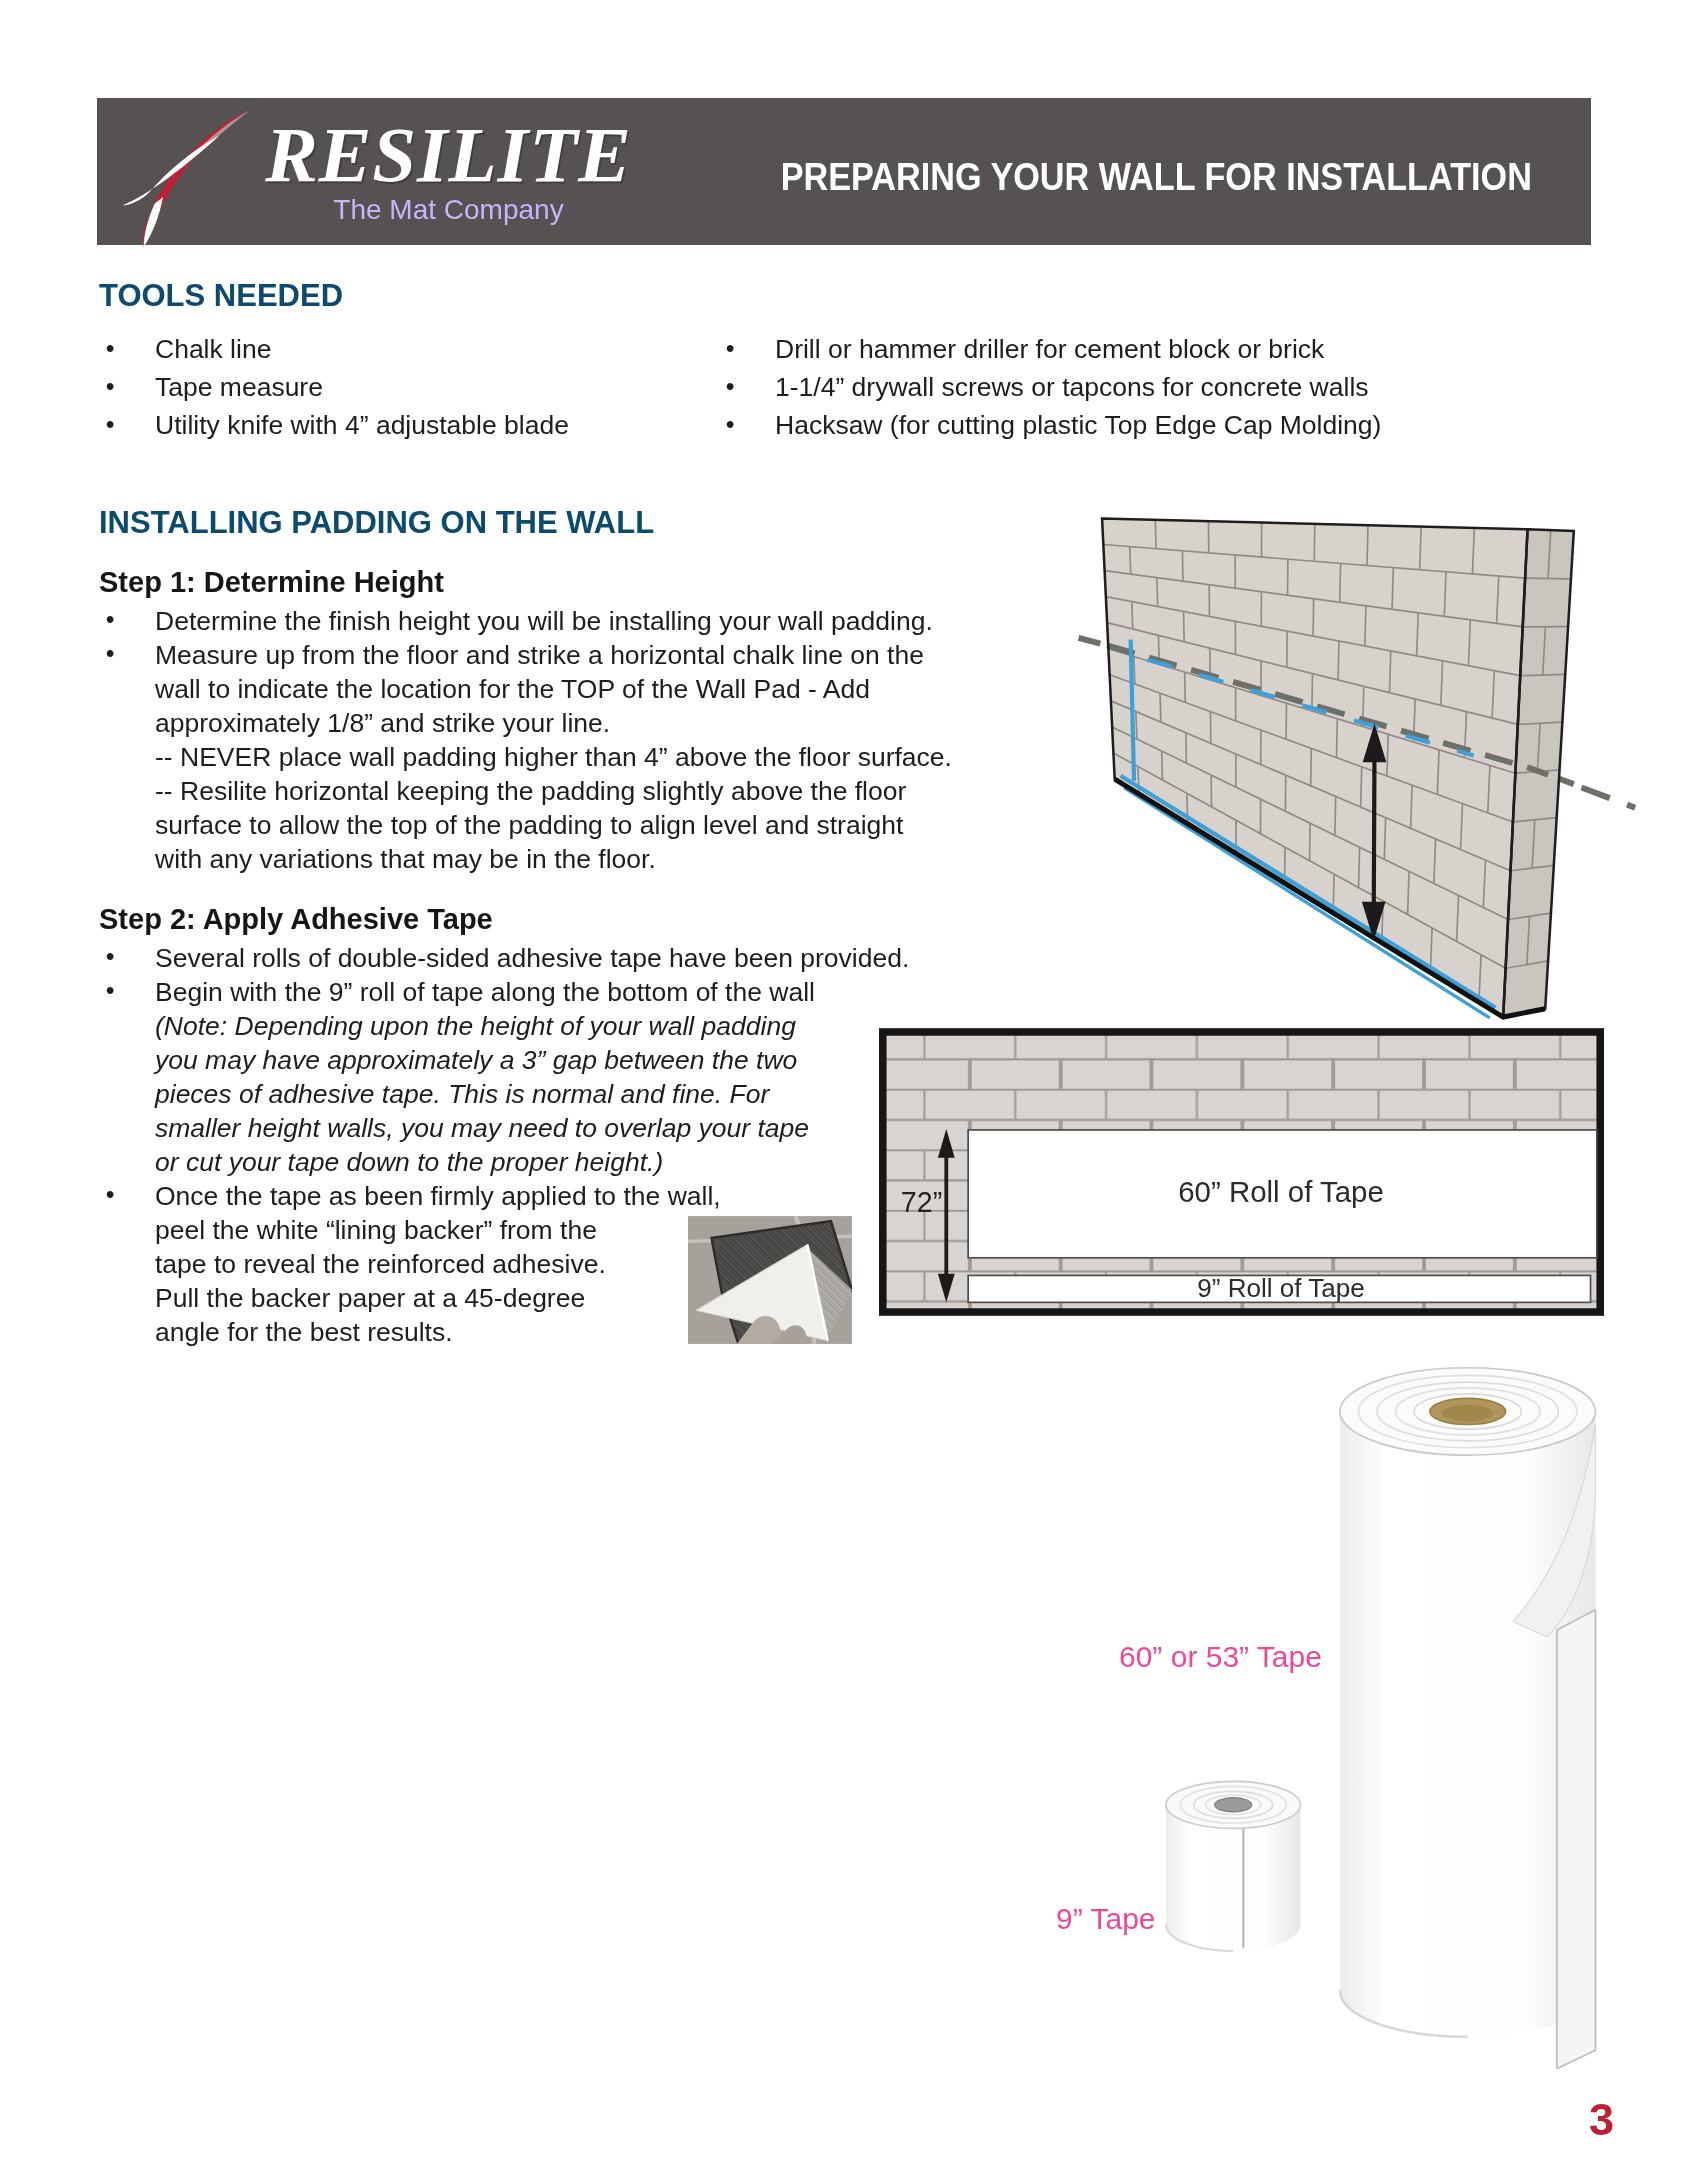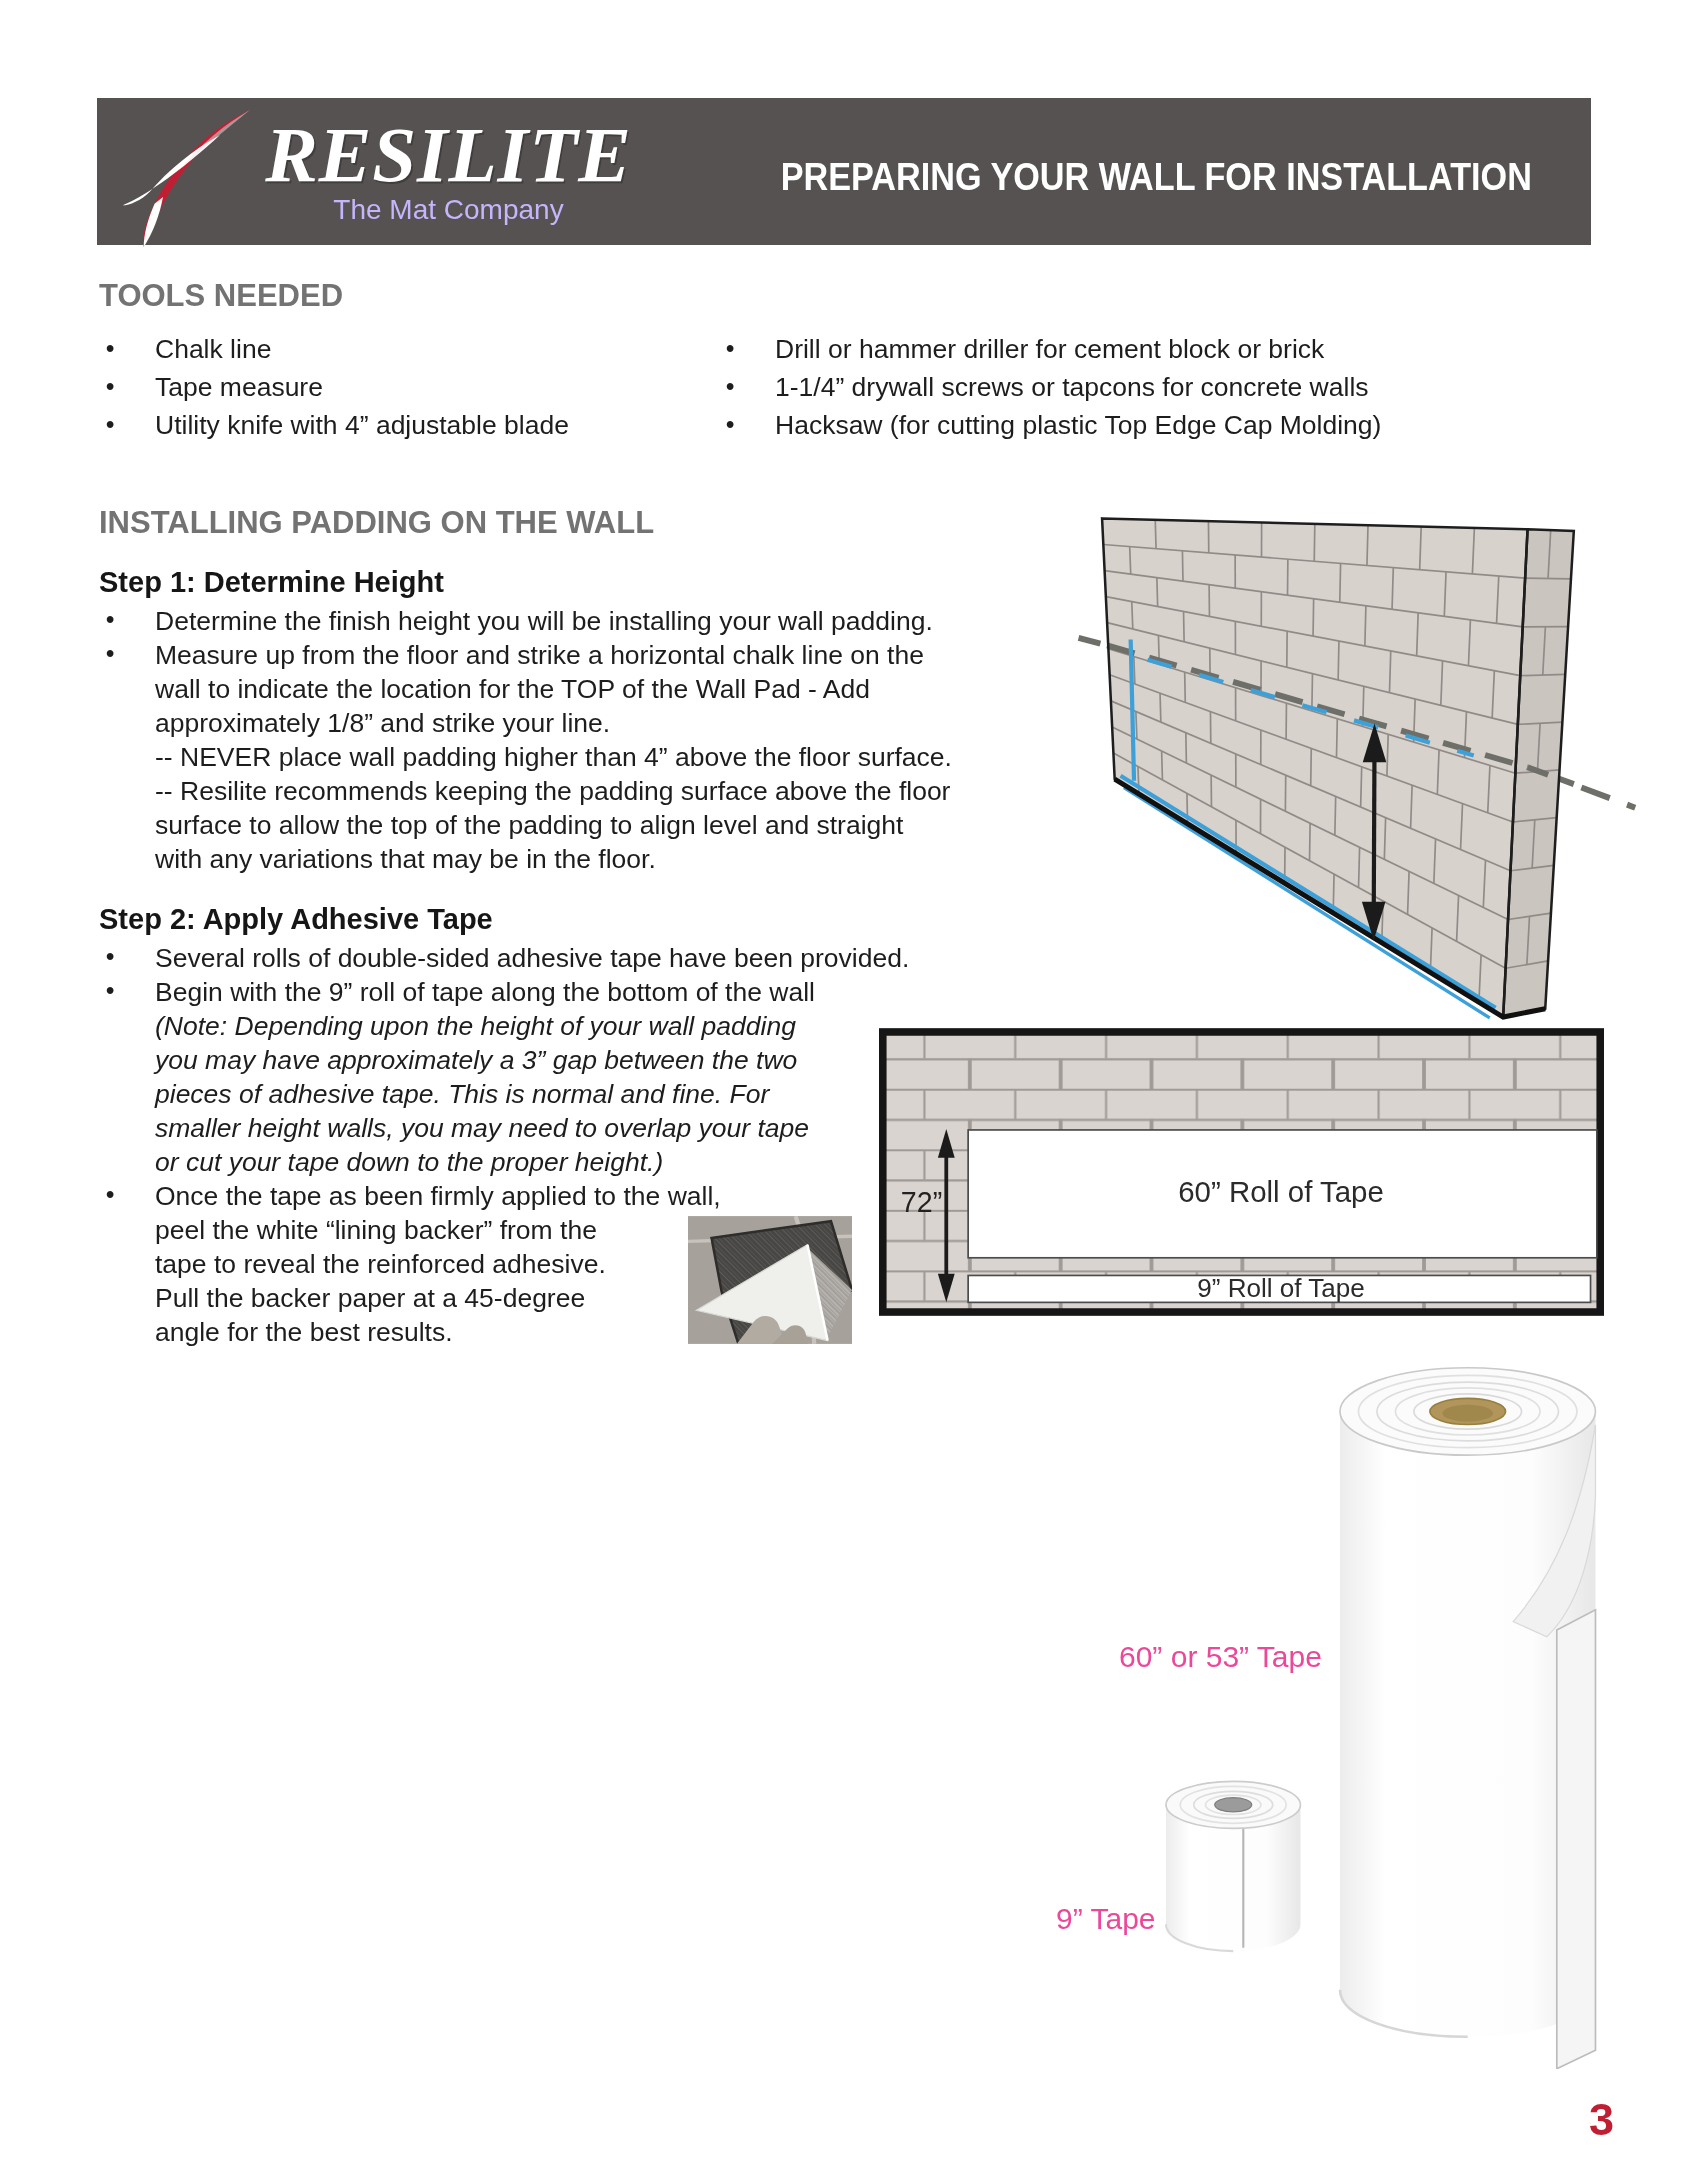--- a/index.html
+++ b/index.html
@@ -10,21 +10,21 @@
   .logo-swoosh{position:absolute;left:18.5px;top:8.4px;width:151px;height:145px;}
   .logo-block{position:absolute;left:116px;top:15px;width:471px;display:flex;flex-direction:column;align-items:center;}
   .logo-wordmark{font-family:"Liberation Serif", serif;font-style:italic;font-weight:bold;
                  font-size:79px;line-height:84px;color:#ffffff;letter-spacing:0.8px;white-space:nowrap;
                  text-shadow:1.7px 1.7px 0 rgba(0,0,0,0.25);}
   .logo-tagline{font-size:28px;line-height:30px;color:#c4b5fd;font-weight:400;margin-top:-1.7px;}
   .header-title-wrap{position:absolute;left:639px;right:13.5px;top:0;height:101px;display:flex;align-items:flex-end;justify-content:center;}
   .header-title{font-size:38px;font-weight:bold;color:#ffffff;white-space:nowrap;
                 display:inline-block;transform:scaleX(0.9);transform-origin:center;letter-spacing:0px;}
   
-  .sec-heading{position:absolute;left:99px;font-size:31px;font-weight:bold;color:#737373;letter-spacing:0;}
+  .sec-heading{position:absolute;left:99px;font-size:31px;font-weight:bold;color:#0c4a6e;letter-spacing:0;}
   .tools-lists{position:absolute;left:99px;top:330px;width:1480px;}
   .tool-list{position:absolute;top:0;margin:0;padding:0;list-style:none;}
   .tool-list.left{left:0;width:589px;}
   .tool-list.right{left:620px;width:858px;}
   .tool{position:relative;padding-left:56px;font-size:26.5px;line-height:38px;}
   .tool .dot{position:absolute;left:6.7px;top:-0.8px;}
   .tool .dot::before{content:"\2022";font-size:25px;}
   .step-block{position:absolute;left:99px;width:976px;}
   .step-heading{font-size:29px;font-weight:bold;line-height:34px;margin:0 0 5px 0;color:#161616;}
   .line{position:relative;padding-left:56px;font-size:26.5px;line-height:34px;white-space:nowrap;}
@@ -83,21 +83,21 @@
 
   <div class="step-block" style="top:565px;">
     <h3 class="step-heading">Step 1: Determine Height</h3>
     <div>
 
     <div class="line t-bullet"><span class="dot"></span><span class="slot">Determine the finish height you will be installing your wall padding.</span></div>
         <div class="line t-bullet"><span class="dot"></span><span class="slot">Measure up from the floor and strike a horizontal chalk line on the</span></div>
         <div class="line t-cont"><span class="slot">wall to indicate the location for the TOP of the Wall Pad - Add</span></div>
         <div class="line t-cont"><span class="slot">approximately 1/8” and strike your line.</span></div>
         <div class="line t-cont"><span class="slot">-- NEVER place wall padding higher than 4” above the floor surface.</span></div>
-        <div class="line t-cont"><span class="slot">-- Resilite recommends keeping the padding surface above the floor</span></div>
+        <div class="line t-cont"><span class="slot">-- Resilite horizontal keeping the padding slightly above the floor</span></div>
         <div class="line t-cont"><span class="slot">surface to allow the top of the padding to align level and straight</span></div>
         <div class="line t-cont"><span class="slot">with any variations that may be in the floor.</span></div>
       </div>
   </div>
 
   <div class="step-block" style="top:902px;">
     <h3 class="step-heading">Step 2: Apply Adhesive Tape</h3>
     <div>
 
     <div class="line t-bullet"><span class="dot"></span><span class="slot">Several rolls of double-sided adhesive tape have been provided.</span></div>

